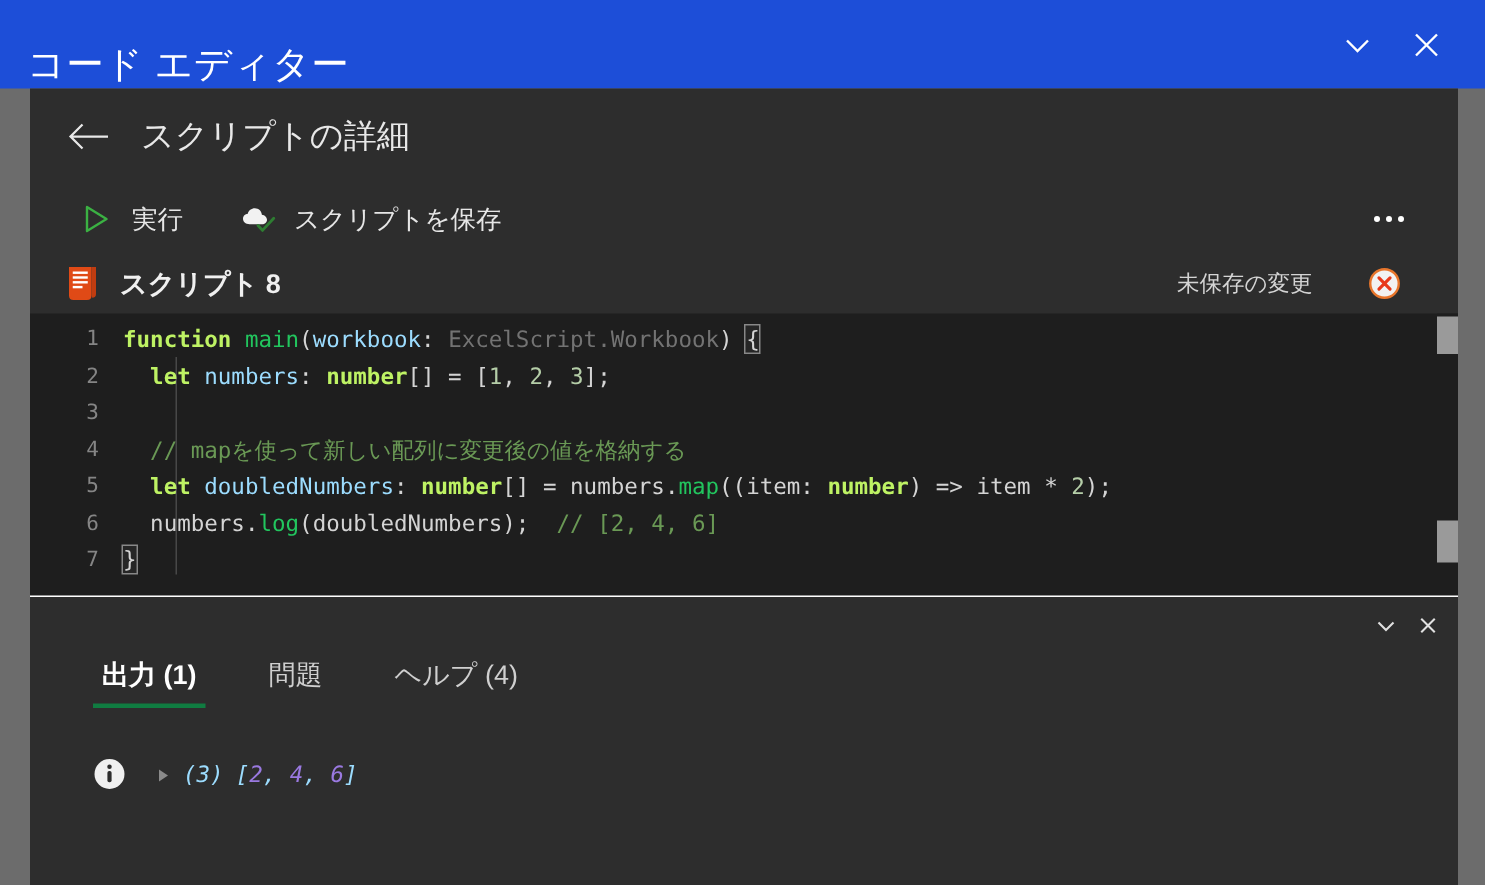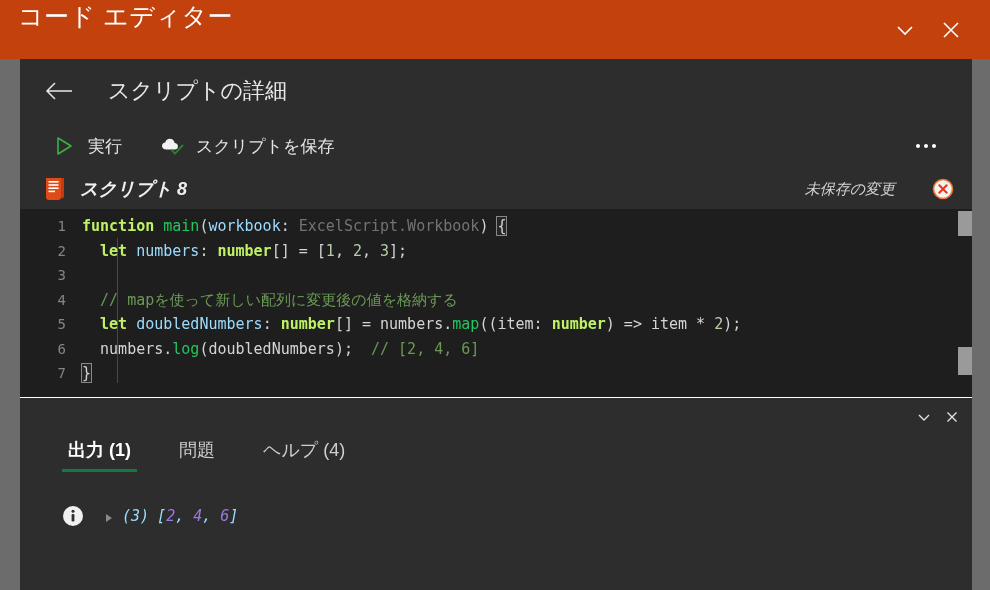--- a/index.html
+++ b/index.html
@@ -15,23 +15,23 @@
     background: #6c6c6c;
     position: relative;
   }
 
   
   #titlebar {
     position: absolute;
     left: 0; top: 0;
     width: 990px;
     height: 59px;
-    background: #c2410c;
-    display: flex;
-    align-items: flex-start;
+    background: #1d4ed8;
+    display: flex;
+    align-items: flex-end;
   }
 
   #title-text {
     color: #ffffff;
     font-size: 25px;
     font-weight: 400;
     margin-left: 18px;
     letter-spacing: 0.5px;
     white-space: nowrap;
   }
@@ -76,21 +76,21 @@
     height: 34px;
     display: flex;
     align-items: center;
     justify-content: center;
     cursor: pointer;
   }
 
   #panel-title {
     color: #e8e8e8;
     font-size: 22px;
-    margin-left: 32px;
+    margin-left: 18px;
     white-space: nowrap;
   }
 
   
   #command-bar {
     height: 46px;
     display: flex;
     align-items: center;
     padding-left: 24px;
   }
@@ -138,22 +138,21 @@
     background: #ffffff;
     border-radius: 50%;
   }
 
   
   #script-row {
     height: 40px;
     display: flex;
     align-items: center;
     padding-left: 24px;
-    padding-right: 18px;
-    font-style: italic;
+    padding-right: 38px;
   }
 
   #script-icon { width: 22px; height: 24px; flex: none; }
 
   #script-name {
     color: #f0f0f0;
     font-size: 18px;
     font-weight: bold;
     margin-left: 14px;
     white-space: nowrap;

